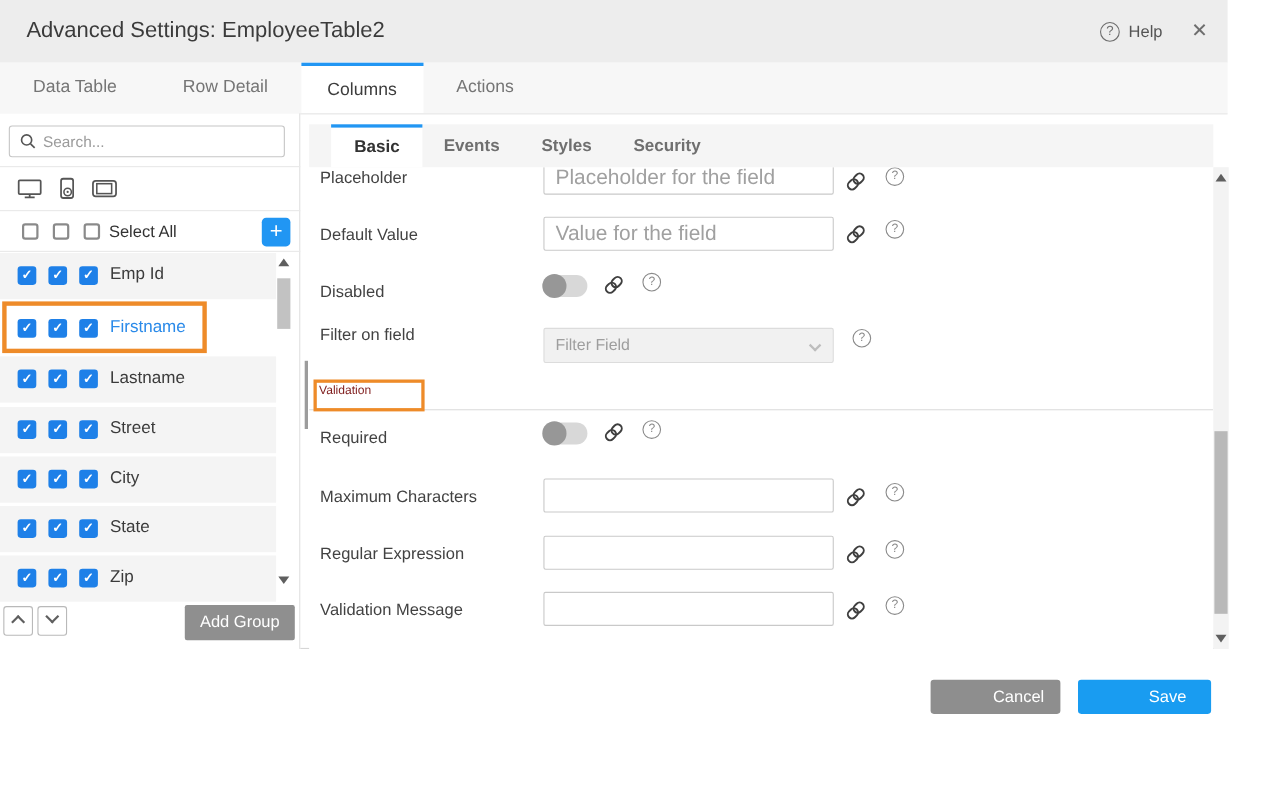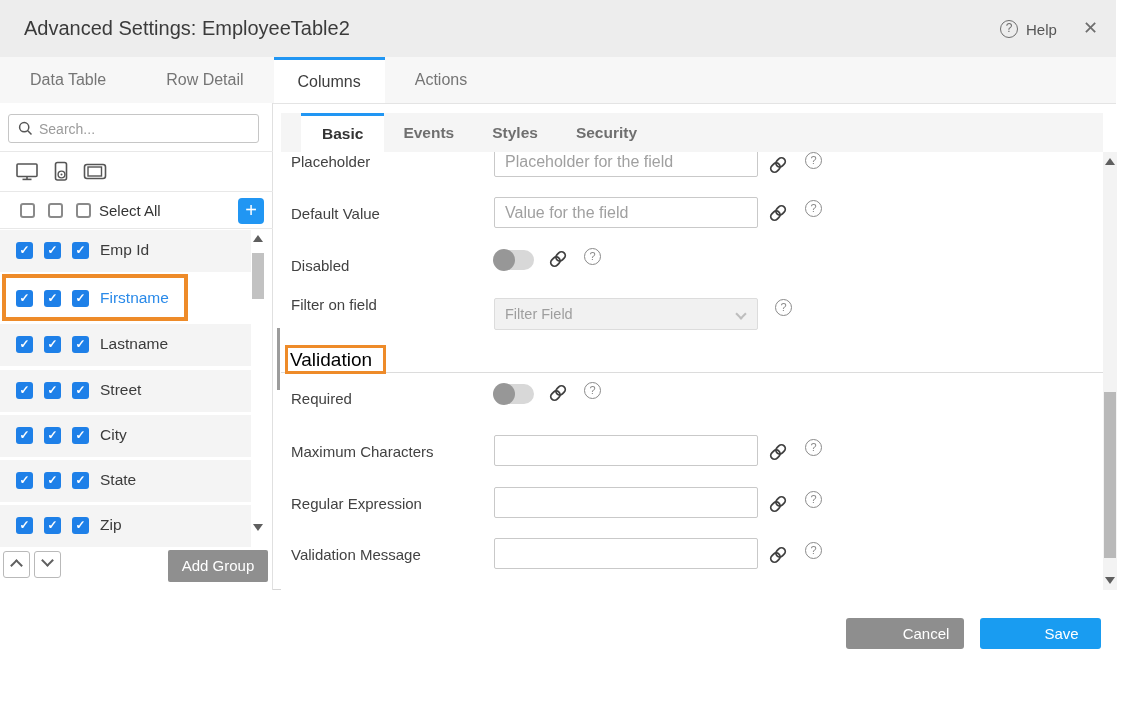--- a/index.html
+++ b/index.html
@@ -68,31 +68,31 @@
   
   .dtabs { position:absolute; left:281px; top:113px; width:822px; height:39px; background:#f5f5f5; display:flex; z-index:3; }
   .dtab-spacer { width:20px; }
   .dtab { height:39px; line-height:39px; font-size:15.5px; color:#6f6f6f; padding:0 19px; cursor:pointer;font-weight:bold; }
   .dtab.active { background:#fff; color:#333; border-top:3px solid #2196f3; line-height:36px; padding:0 21px; }
 
   
   .formarea { position:absolute; left:281px; top:152px; width:822px; height:438px; background:#fff; overflow:hidden; z-index:1; }
   .flabel { position:absolute; left:10px; font-size:15px; color:#424242; }
   .finput { position:absolute; left:213px; width:264px; height:31px; border:1px solid #c9c9c9; border-radius:2px;
-            font-size:16px; color:#15803d; padding:0 10px; outline:none; font-family:"Liberation Sans",sans-serif; background:#fff; }
+            font-size:19px; color:#15803d; padding:0 10px; outline:none; font-family:"Liberation Sans",sans-serif; background:#fff; }
   .finput::placeholder { color:#a0a0a0; }
   .fselect { position:absolute; left:213px; width:264px; height:32px; border:1px solid #dcdcdc; border-radius:2px;
              background:#f1f1f1; color:#9e9e9e; font-size:14.5px; line-height:31px; padding:0 10px; }
   .sel-chev { position:absolute; right:12px; top:11px; width:8px; height:8px; border-left:2px solid #bdbdbd; border-top:2px solid #bdbdbd; transform:rotate(225deg); }
   .toggle { position:absolute; left:213px; width:40px; height:20px; border-radius:10px; background:#d8d8d8; cursor:pointer; }
   .toggle .knob { position:absolute; left:-1px; top:-1px; width:22px; height:22px; border-radius:50%; background:#979797; }
   .linkicon { position:absolute; width:20px; height:20px; cursor:pointer; }
   .helpicon { position:absolute; width:17px; height:17px; border:1.3px solid #8a8a8a; border-radius:50%;
               color:#8a8a8a; font-size:11px; line-height:14px; text-align:center; }
-  .section-head { position:absolute; left:8px; top:196px; font-size:19px; color:#000000; z-index:2; background:transparent; padding:1px 6px 3px 1px; }
+  .section-head { position:absolute; left:8px; top:196px; font-size:11px; color:#7f1d1d; z-index:2; background:transparent; padding:1px 6px 3px 1px; }
   .section-line { position:absolute; left:0; top:220px; width:822px; height:1px; background:#dcdcdc; }
   .sec-hl { position:absolute; left:4px; top:193px; width:101px; height:29px; border:3px solid #ee8b29; z-index:5; pointer-events:none; }
 
   
   .main-sb { position:absolute; left:1103px; top:152px; width:14px; height:438px; background:#f3f3f3; z-index:3; }
   .main-sb .tri-up { position:absolute; left:2px; top:6px; }
   .main-sb .thumb { position:absolute; left:1px; top:240px; width:12px; height:166px; background:#b9b9b9; }
   .main-sb .tri-down { position:absolute; left:2px; bottom:6px; }
 
   

